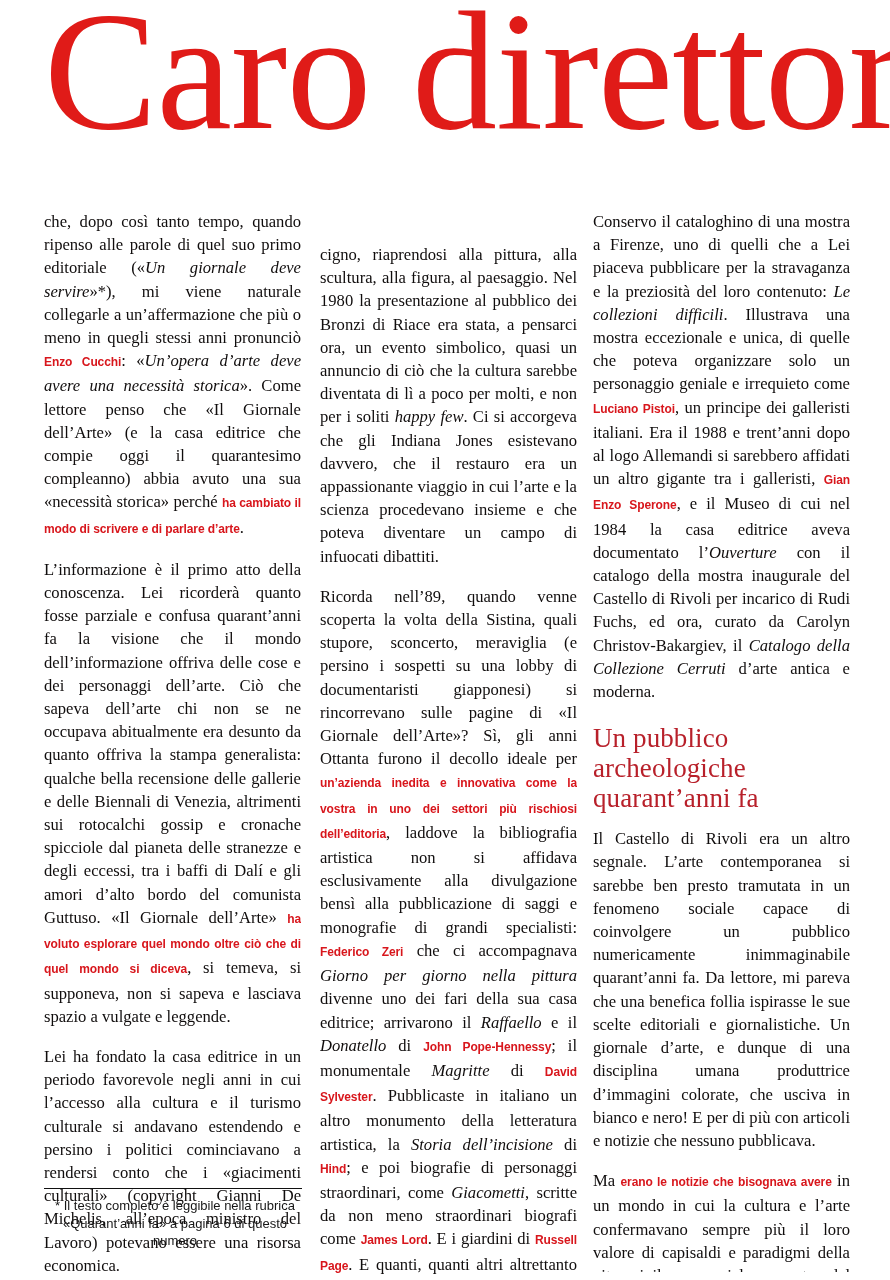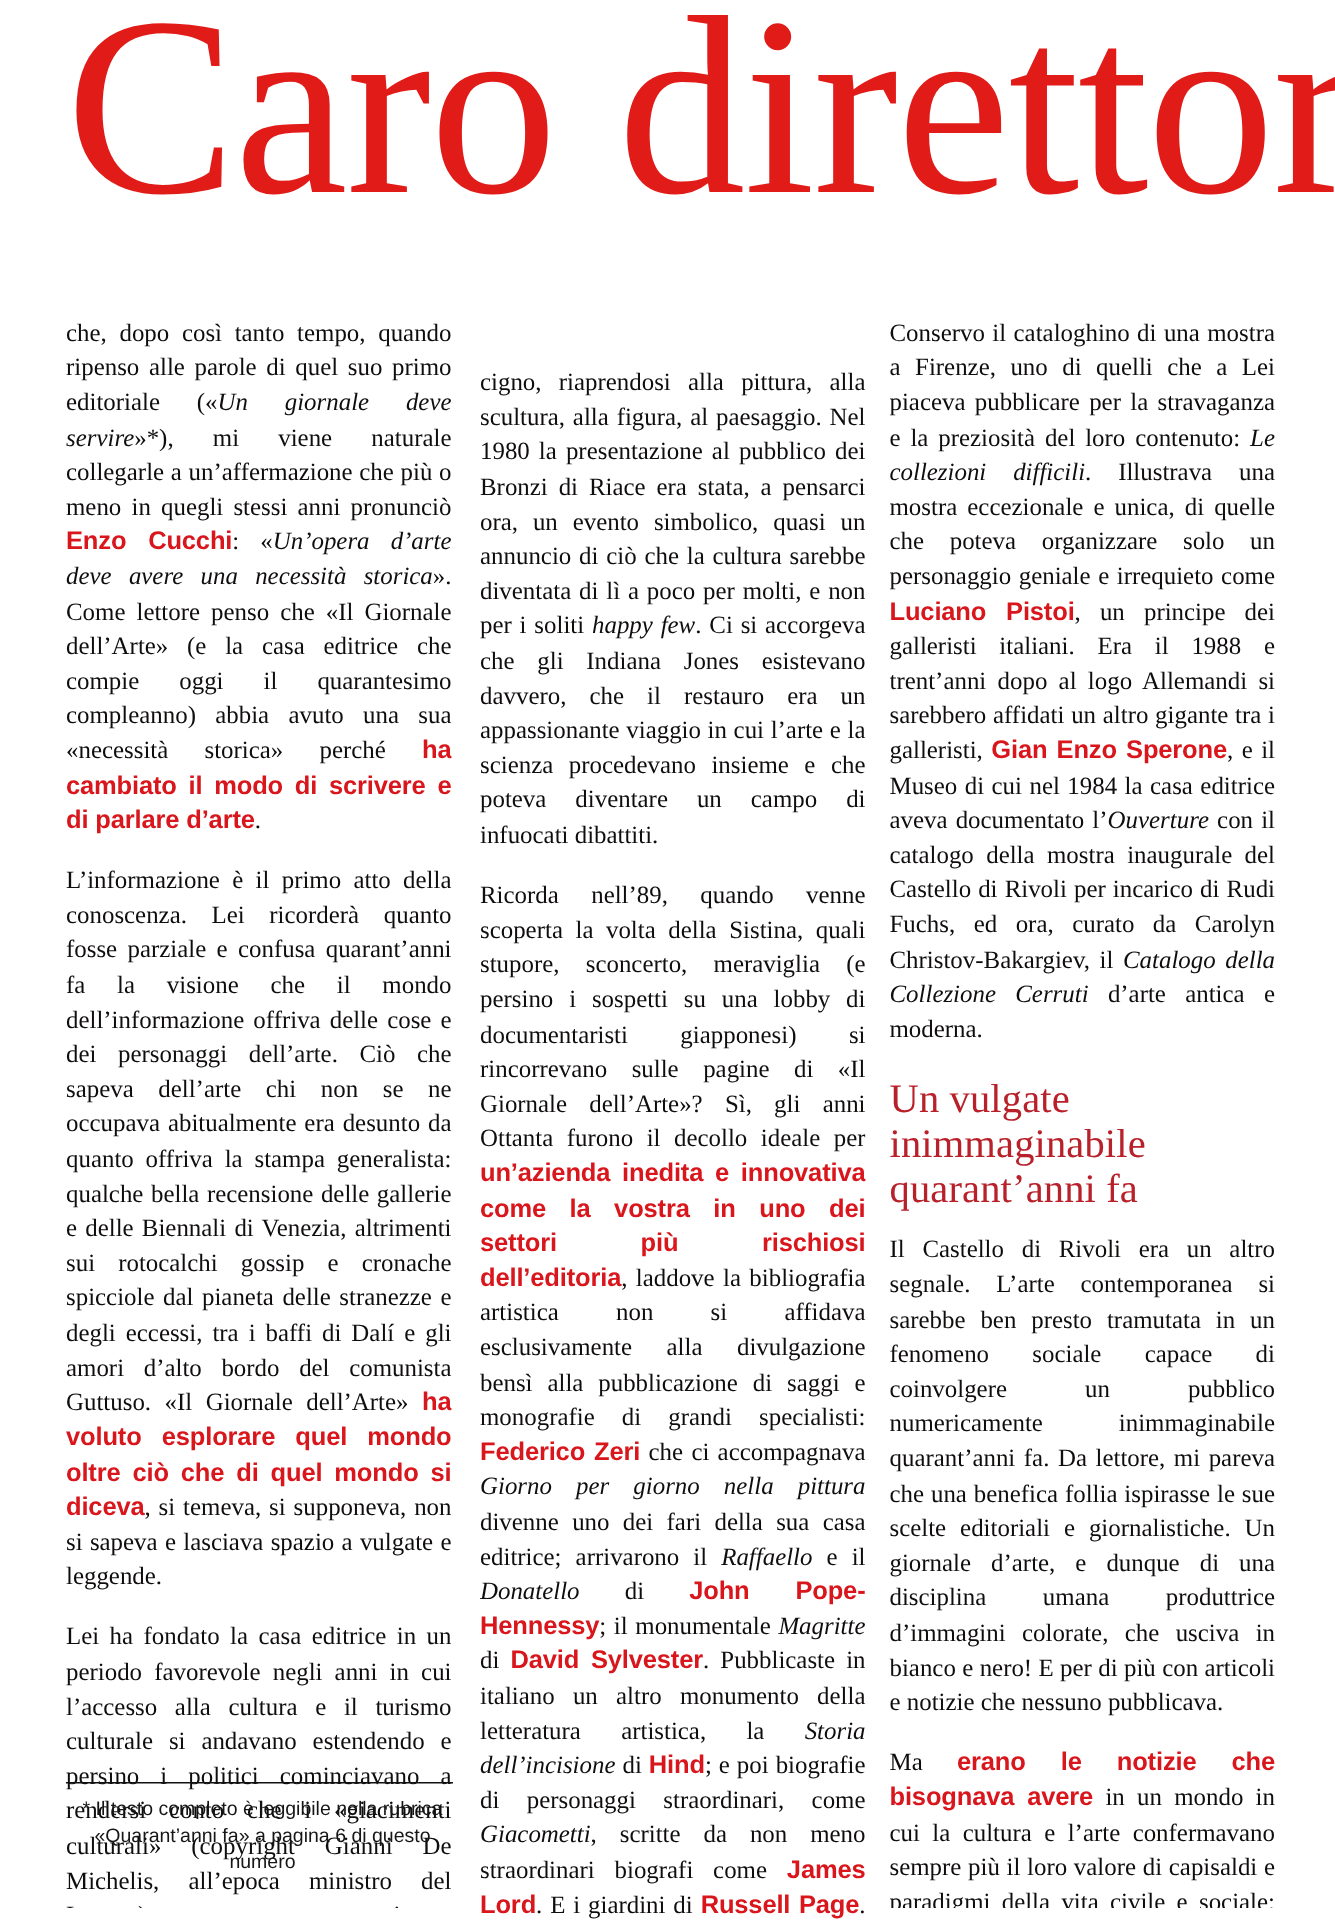--- a/index.html
+++ b/index.html
@@ -73,21 +73,21 @@
   p.body:last-child { margin-bottom: 0; }
 
   em, .it {
     font-style: italic;
   }
 
   .hl {
     font-family: "Liberation Sans", sans-serif;
     font-weight: bold;
     color: #d8161c;
-    font-size: 17px;
+    font-size: 12px;
     font-style: normal;
     letter-spacing: -0.1px;
   }
 
   
   h2.subhead {
     margin: 22px 0 14px 0;
     font-family: "Liberation Serif", serif;
     font-weight: 400;
     font-size: 27px;
@@ -143,21 +143,21 @@
     <p class="body"><span>cigno, riaprendosi alla pittura, alla scultura, alla figura, al paesaggio. Nel 1980 la presentazione al pubblico dei Bronzi di Riace era stata, a pensarci ora, un evento simbolico, quasi un annuncio di ciò che la cultura sarebbe diventata di lì a poco per molti, e non per i soliti </span><em>happy few</em><span>. Ci si accorgeva che gli Indiana Jones esistevano davvero, che il restauro era un appassionante viaggio in cui l’arte e la scienza procedevano insieme e che poteva diventare un campo di infuocati dibattiti.</span></p>
 
     <p class="body"><span>Ricorda nell’89, quando venne scoperta la volta della Sistina, quali stupore, sconcerto, meraviglia (e persino i sospetti su una lobby di documentaristi giapponesi) si rincorrevano sulle pagine di «Il Giornale dell’Arte»? Sì, gli anni Ottanta furono il decollo ideale per </span><span class="hl">un’azienda inedita e innovativa come la vostra in uno dei settori più rischiosi dell’editoria</span><span>, laddove la bibliografia artistica non si affidava esclusivamente alla divulgazione bensì alla pubblicazione di saggi e monografie di grandi specialisti: </span><span class="hl">Federico Zeri</span><span> che ci accompagnava </span><em>Giorno per giorno nella pittura</em><span> divenne uno dei fari della sua casa editrice; arrivarono il </span><em>Raffaello</em><span> e il </span><em>Donatello</em><span> di </span><span class="hl">John Pope-Hennessy</span><span>; il monumentale </span><em>Magritte</em><span> di </span><span class="hl">David Sylvester</span><span>. Pubblicaste in italiano un altro monumento della letteratura artistica, la </span><em>Storia dell’incisione</em><span> di </span><span class="hl">Hind</span><span>; e poi biografie di personaggi straordinari, come </span><em>Giacometti</em><span>, scritte da non meno straordinari biografi come </span><span class="hl">James Lord</span><span>. E i giardini di </span><span class="hl">Russell Page</span><span>. E quanti, quanti altri altrettanto memorabili! La casa editrice spalancava le porte di mondi presidiati dalla cultura anglosassone e spesso colpevolmente trascurati (il prezzo dell’idealismo crociano) nel nostro Paese, come le arti decorative, i mobili, i tappeti. Il fotografo Massimo Listri esplorò i luoghi dell’arte e della cultura, musei, biblioteche, residenze storiche, giardini, wunderkammer.</span></p>
 
   </div>
 
   <div class="col col-3">
 
     <p class="body"><span>Conservo il cataloghino di una mostra a Firenze, uno di quelli che a Lei piaceva pubblicare per la stravaganza e la preziosità del loro contenuto: </span><em>Le collezioni difficili</em><span>. Illustrava una mostra eccezionale e unica, di quelle che poteva organizzare solo un personaggio geniale e irrequieto come </span><span class="hl">Luciano Pistoi</span><span>, un principe dei galleristi italiani. Era il 1988 e trent’anni dopo al logo Allemandi si sarebbero affidati un altro gigante tra i galleristi, </span><span class="hl">Gian Enzo Sperone</span><span>, e il Museo di cui nel 1984 la casa editrice aveva documentato l’</span><em>Ouverture</em><span> con il catalogo della mostra inaugurale del Castello di Rivoli per incarico di Rudi Fuchs, ed ora, curato da Carolyn Christov-Bakargiev, il </span><em>Catalogo della Collezione Cerruti</em><span> d’arte antica e moderna.</span></p>
 
-    <h2 class="subhead tight">Un vulgate inimmaginabile quarant’anni fa</h2>
+    <h2 class="subhead tight">Un pubblico archeologiche quarant’anni fa</h2>
 
     <p class="body"><span>Il Castello di Rivoli era un altro segnale. L’arte contemporanea si sarebbe ben presto tramutata in un fenomeno sociale capace di coinvolgere un pubblico numericamente inimmaginabile quarant’anni fa. Da lettore, mi pareva che una benefica follia ispirasse le sue scelte editoriali e giornalistiche. Un giornale d’arte, e dunque di una disciplina umana produttrice d’immagini colorate, che usciva in bianco e nero! E per di più con articoli e notizie che nessuno pubblicava.</span></p>
 
     <p class="body"><span>Ma </span><span class="hl">erano le notizie che bisognava avere</span><span> in un mondo in cui la cultura e l’arte confermavano sempre più il loro valore di capisaldi e paradigmi della vita civile e sociale: quanto del proprio bilancio destinava e destina al suo patrimonio culturale lo Stato che già dispone della maggior densità di ricchezze archeologiche e artistiche? Perché in Italia non prende piede il regime della </span></p>
 
   </div>
 
 </div>
 
 <div class="footnote">

